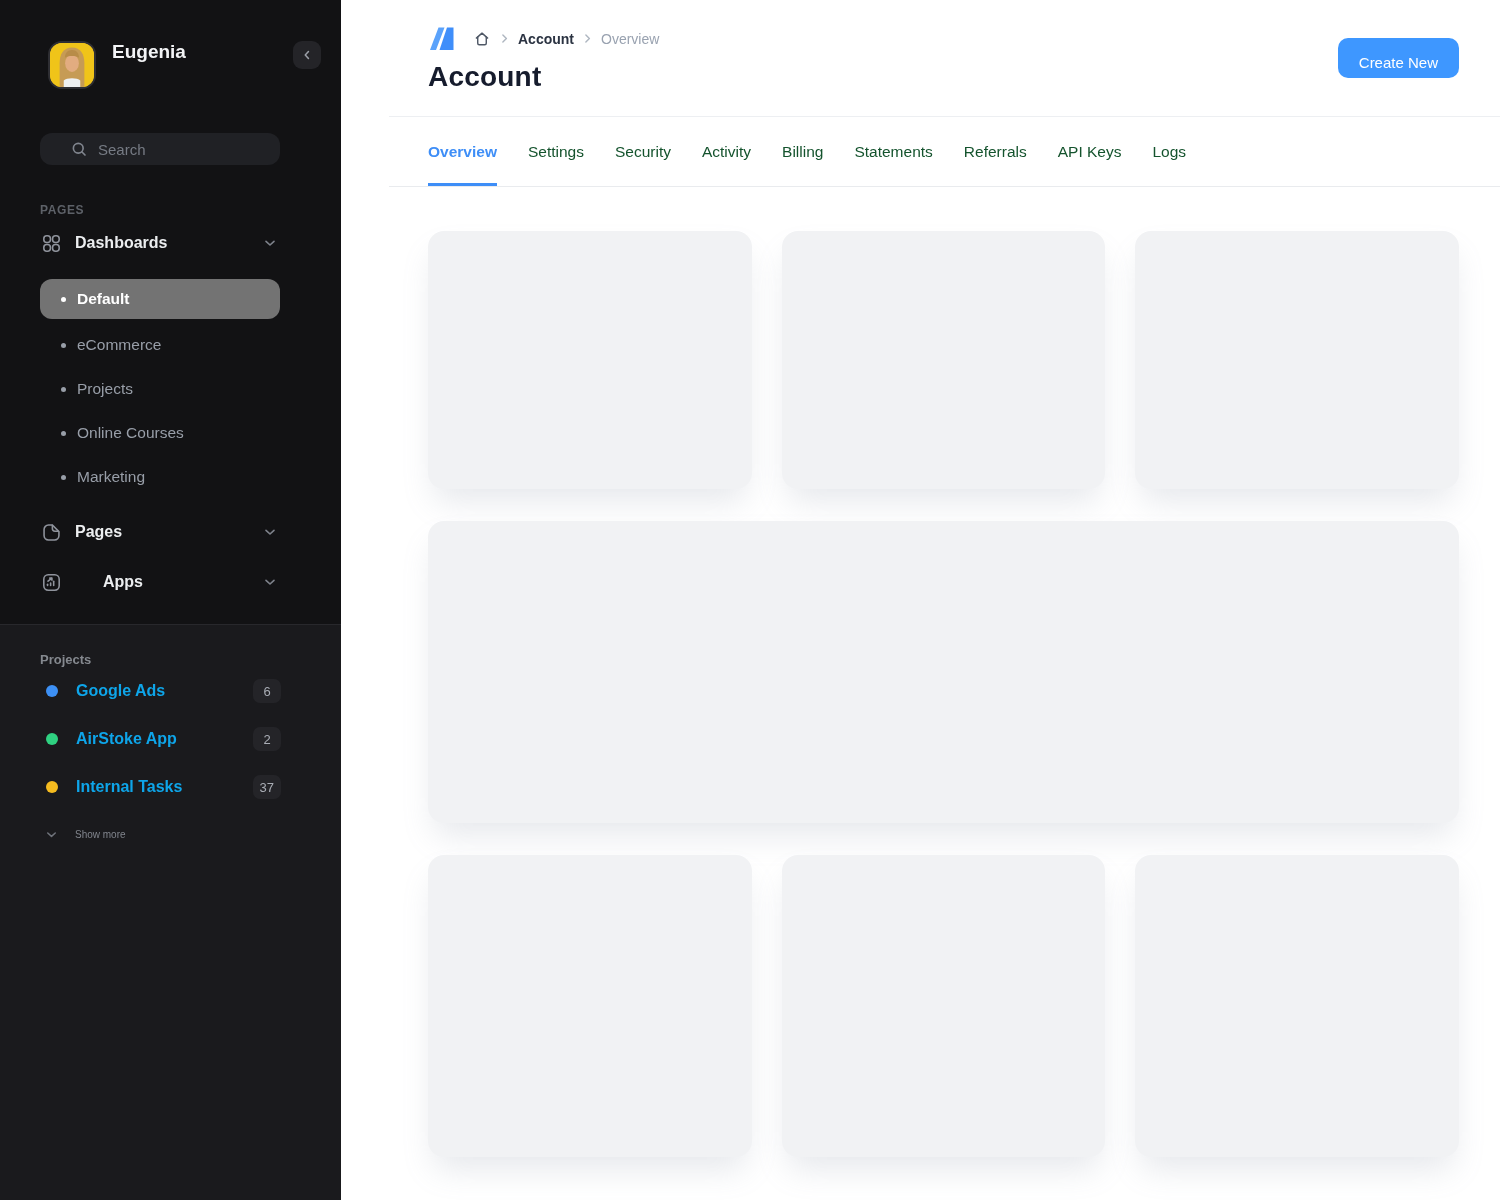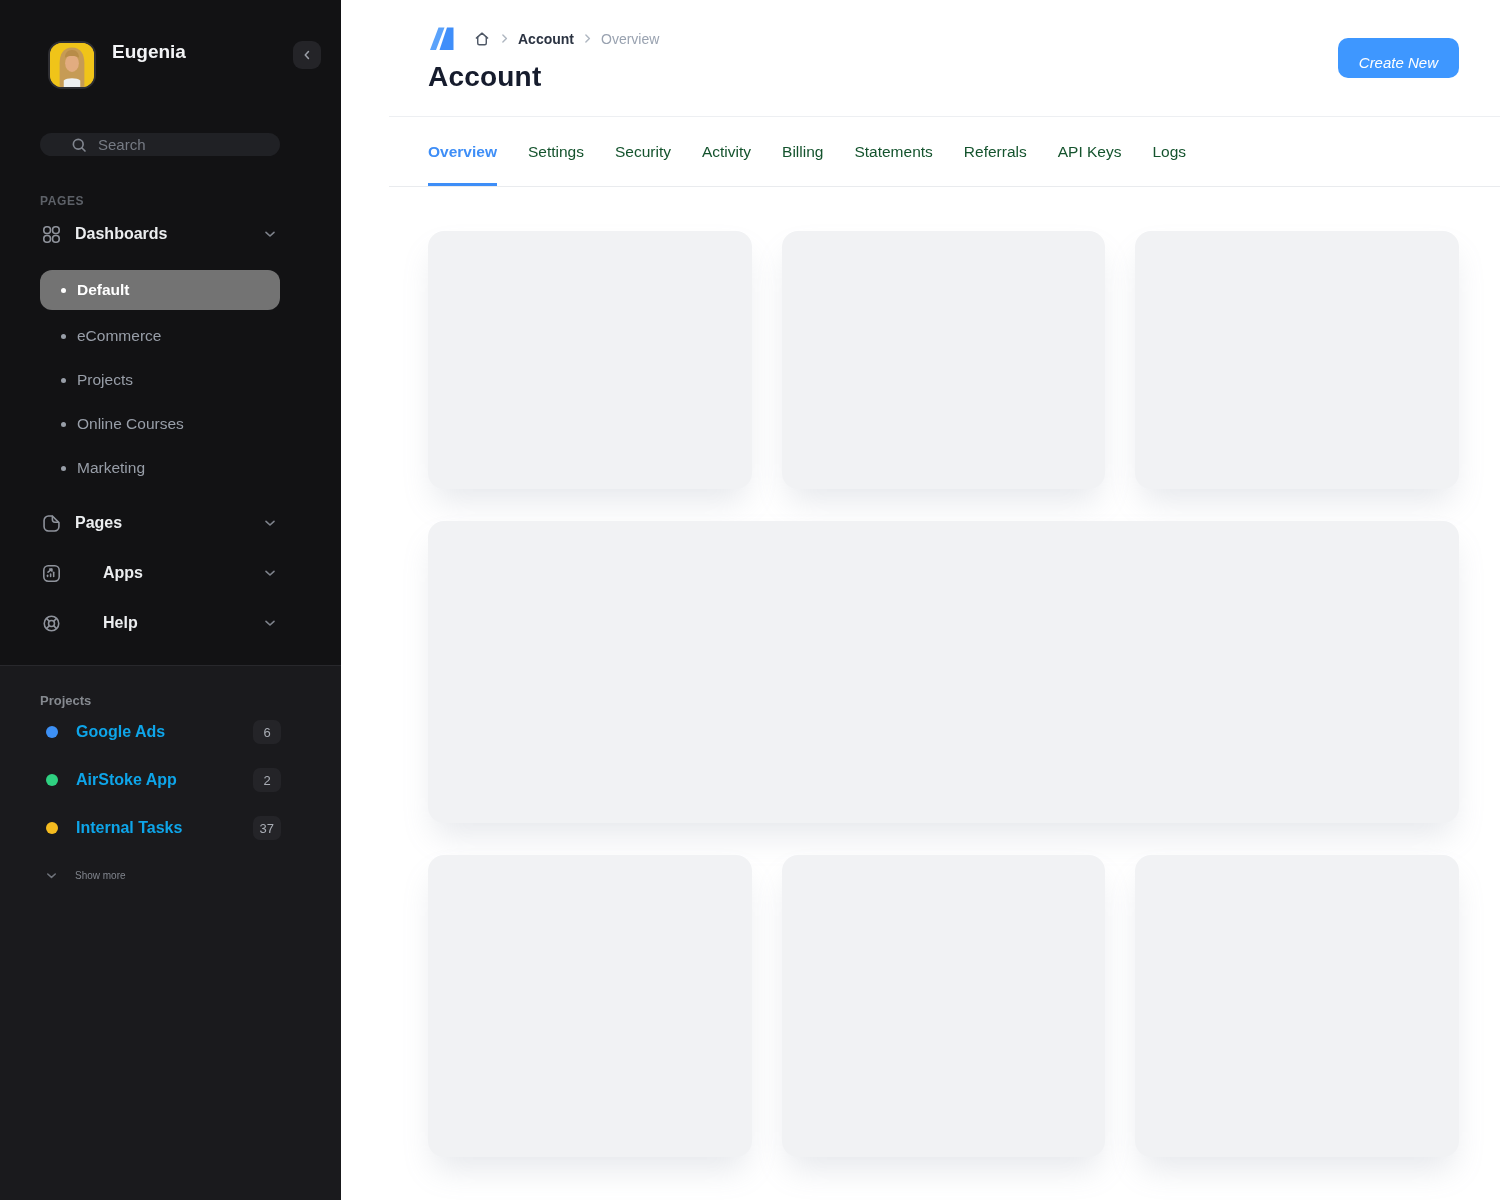--- a/index.html
+++ b/index.html
@@ -15,21 +15,21 @@
   .sidebar { width:341px; flex-shrink:0; background:#121214; display:flex; flex-direction:column; }
   .side-top { flex-shrink:0; }
   .side-bottom { flex:1; background:#1a1a1d; border-top:1px solid #28282c; margin-top:20px; }
 
   .user-row { display:flex; height:48px; margin:41px 20px 0 48px; }
   .avatar { width:48px; height:48px; border-radius:14px; border:2px solid #2e2e33; overflow:hidden; flex-shrink:0; background:#f0c419; }
   .avatar svg { display:block; width:100%; height:100%; }
   .user-name { margin-left:16px; font-size:19px; font-weight:700; color:#f3f4f6; flex:1; }
   .collapse-btn { width:28px; height:28px; border-radius:9px; background:#242428; border:none; color:#9b9fa7; display:flex; align-items:center; justify-content:center; cursor:pointer; }
 
-  .search-box { margin:44px 0 0 40px; width:240px; height:23px; background:#202125; border-radius:12px; display:flex; align-items:center; padding-left:30px; }
+  .search-box { margin:44px 0 0 40px; width:240px; height:32px; background:#202125; border-radius:12px; display:flex; align-items:center; padding-left:30px; }
   .search-box .s-icon { color:#80858e; display:flex; margin-right:10px; }
   .search-box input { background:transparent; border:none; outline:none; color:#e5e7eb; font-size:15px; font-family:inherit; width:170px; }
   .search-box input::placeholder { color:#767b84; }
 
   .section-label { margin:38px 0 0 40px; font-size:12px; font-weight:700; letter-spacing:0.6px; color:#5d6168; }
 
   .nav { margin:4px 0 0 40px; width:240px; }
   .nav-parent { height:44px; display:flex; align-items:center; cursor:pointer; }
   .nav-parent + .nav-parent { margin-top:6px;gap:28px; }
   .nav-parent.after-sub { margin-top:11px; }
@@ -56,21 +56,21 @@
   
   .main { flex:1; display:flex; flex-direction:column; background:#fff; min-width:0;margin-left:48px; }
   .main-header { position:relative; height:117px; padding:25px 41px 0 39px; border-bottom:1px solid #edeff2; flex-shrink:0; }
   .breadcrumb { display:flex; align-items:center; }
   .logo { display:flex; margin-right:15px; }
   .crumb-home { color:#4f5866; display:flex; }
   .crumb-sep { color:#aeb6c0; display:flex; margin:0 7px; }
   .crumb-item { font-size:14px; color:#2b3342; font-weight:700; }
   .crumb-item.muted { color:#99a2b0; font-weight:500; }
   .page-title { margin-top:9px; font-size:28px; font-weight:700; color:#161c2d; letter-spacing:0.2px; }
-  .create-btn { position:absolute; top:38px; right:41px; height:40px; padding:16px 21px; background:#3e97ff; border:none; border-radius:10px; color:#fff; font-size:15px; font-weight:500; font-family:inherit; cursor:pointer;font-style:italic; }
+  .create-btn { position:absolute; top:38px; right:41px; height:40px; padding:16px 21px; background:#3e97ff; border:none; border-radius:10px; color:#fff; font-size:15px; font-weight:500; font-family:inherit; cursor:pointer; }
 
   .tabs { height:70px; display:flex; padding-left:39px; gap:31px; border-bottom:1px solid #e9ebee; flex-shrink:0; }
   .tab { display:flex; align-items:center; font-size:15.5px; color:#14532d; font-weight:400; border-bottom:3px solid transparent; padding-top:3px; cursor:pointer; }
   .tab.active { color:#3e8ef7; font-weight:700; border-bottom-color:#3e8ef7; }
 
   .content { flex:1; padding:44px 41px 42px 39px; display:grid; grid-template-columns:repeat(3,1fr); grid-template-rows:258px 302px 302px; gap:32px 30px; }
   .card { background:#f1f2f4; border-radius:16px; box-shadow:0 18px 32px -6px rgba(128,138,158,0.20); }
   .card.wide { grid-column:1 / -1; }
 </style>
 </head>
@@ -178,38 +178,20 @@
             </svg>
         </span>
         <span class="nav-label">Apps</span>
         <span class="nav-chevron">
           <svg width="16" height="16" viewBox="0 0 24 24" fill="none" stroke="currentColor" stroke-width="2.4" stroke-linecap="round" stroke-linejoin="round">
               <path d="M6 9.5 L12 15 L18 9.5"></path>
             </svg>
         </span>
       </div>
 
-      <div class="nav-parent">
-        <span class="nav-icon">
-          <svg width="21" height="21" viewBox="0 0 24 24" fill="none" stroke="currentColor" stroke-width="1.8">
-              <circle cx="12" cy="12" r="8.3"></circle>
-              <circle cx="12" cy="12" r="3.4"></circle>
-              <path d="M6.2 6.2 L9.6 9.6"></path>
-              <path d="M17.8 6.2 L14.4 9.6"></path>
-              <path d="M6.2 17.8 L9.6 14.4"></path>
-              <path d="M17.8 17.8 L14.4 14.4"></path>
-            </svg>
-        </span>
-        <span class="nav-label">Help</span>
-        <span class="nav-chevron">
-          <svg width="16" height="16" viewBox="0 0 24 24" fill="none" stroke="currentColor" stroke-width="2.4" stroke-linecap="round" stroke-linejoin="round">
-              <path d="M6 9.5 L12 15 L18 9.5"></path>
-            </svg>
-        </span>
-      </div>
     </nav>
   </div>
 
   <div class="side-bottom">
     <div class="projects-label">Projects</div>
     <div class="project-list">
       <div class="project-row">
         <span class="proj-dot" style="background: rgb(61, 144, 245);"></span>
         <span class="project-name">Google Ads</span>
         <span class="count-badge">6</span>

